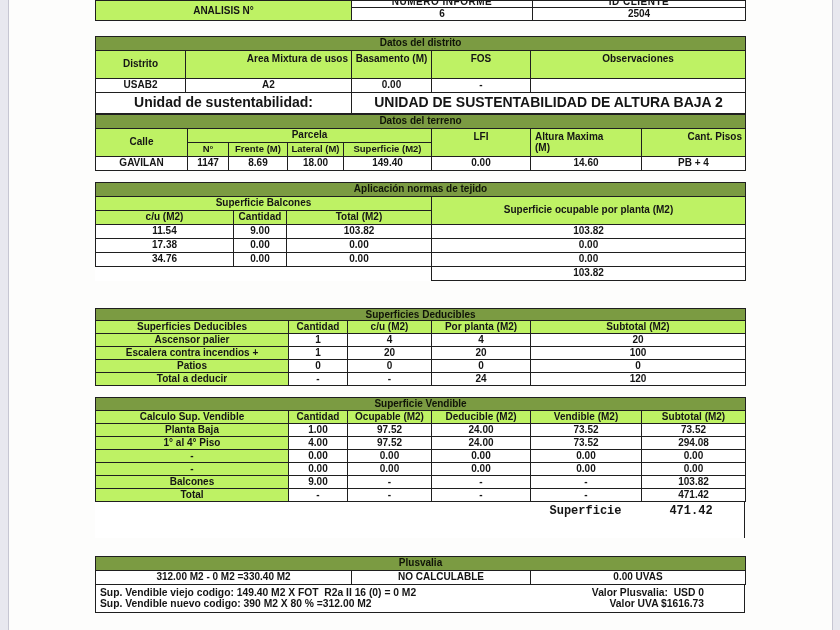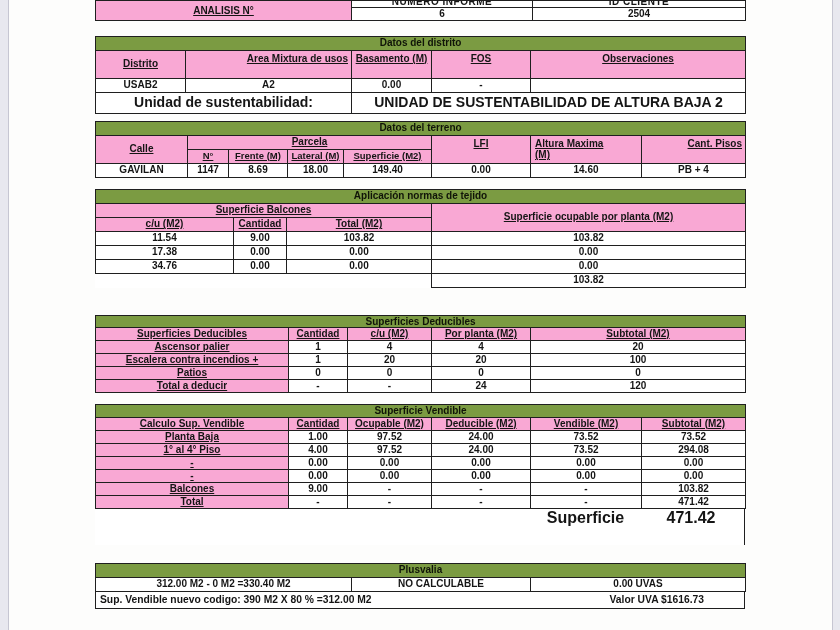--- a/index.html
+++ b/index.html
@@ -14,44 +14,44 @@
 
   .doc { position:absolute; left:95px; top:0; width:650px; }
 
   table { border-collapse:collapse; table-layout:fixed; width:650px; background:#fff; }
   td {
     border:1px solid #1f1f1f; font-size:10px; font-weight:bold; text-align:center;
     vertical-align:middle; padding:0 2px; height:12px; line-height:1.15;
     overflow:hidden; white-space:nowrap; background:#fff;
   }
   .band  { background:#7b9b42; height:11px; font-size:10px; color:#101408; }
-  .grn   { background:#f9a8d4;text-decoration:underline; }
+  .grn   { background:#bef264; }
   .top   { vertical-align:top; padding-top:2px; }
   .al    { text-align:left; padding-left:4px; }
   .ar    { text-align:right; padding-right:3px; }
   .pre   { white-space:pre-line; }
   .nob   { border:none; background:transparent; }
 
   .t-distrito td, .t-terreno td, .t-tejido td, .t-plus td { height:13px; }
-  .mt15 { margin-top:15px; } .mt7 { margin-top:7px; }
+  .mt15 { margin-top:15px; } .mt7 { }
   .mt11 { margin-top:11px; } .mt13 { margin-top:27px; } .mt18 { margin-top:18px; }
 
   tr.hclip > td { height:6px; padding:0; }
   .clip { height:6px; overflow:hidden; position:relative; }
   .clip span { position:absolute; top:-5px; left:0; right:0; text-align:center; letter-spacing:.5px; }
   tr.hvals > td { height:11px; }
 
   tr.h25 > td { height:25px; }
   tr.unidad > td { height:20px; font-size:14px; }
   tr.h26 > td { height:27px; }
   tr.subhdr > td { font-size:9.5px; }
 
   .vend-tail { width:650px; height:36px; box-sizing:border-box;
                border-right:1px solid #1f1f1f; background:#fff; }
-  .sup-row { display:flex; align-items:center; height:14px; padding-top:2px; font-size:16px; }
+  .sup-row { display:flex; align-items:center; height:14px; padding-top:2px; font-size:12px;font-family:Liberation Mono, monospace; }
   .sup-l { width:111px; margin-left:435px; text-align:center; }
   .sup-v { width:100px; text-align:center; }
 
   .notes { width:650px; box-sizing:border-box; background:#fff;
            border:1px solid #1f1f1f; border-top:none; padding:2px 0 3px; }
   .note  { display:flex; justify-content:space-between; align-items:center;
            height:11px; font-size:10.3px; }
   .note-l { padding-left:4px; white-space:pre; }
   .note-r { padding-right:40px; white-space:pre; }
 </style>
@@ -366,19 +366,23 @@
       <tbody>
         <tr>
           <td>312.00 M2 - 0 M2 =330.40 M2</td>
           <td>NO CALCULABLE</td>
           <td>0.00  UVAS</td>
         </tr>
       </tbody>
   </table>
   <div class="notes">
     <div class="note">
+      <span class="note-l">Sup. Vendible viejo codigo: 149.40 M2 X FOT  R2a II 16 (0) = 0 M2</span>
+      <span class="note-r">Valor Plusvalia:  USD 0</span>
+    </div>
+    <div class="note">
       <span class="note-l">Sup. Vendible nuevo codigo: 390 M2 X 80 % =312.00 M2</span>
       <span class="note-r">Valor UVA $1616.73</span>
     </div>
 
   </div>
 
 </div>
 
 </body></html>

